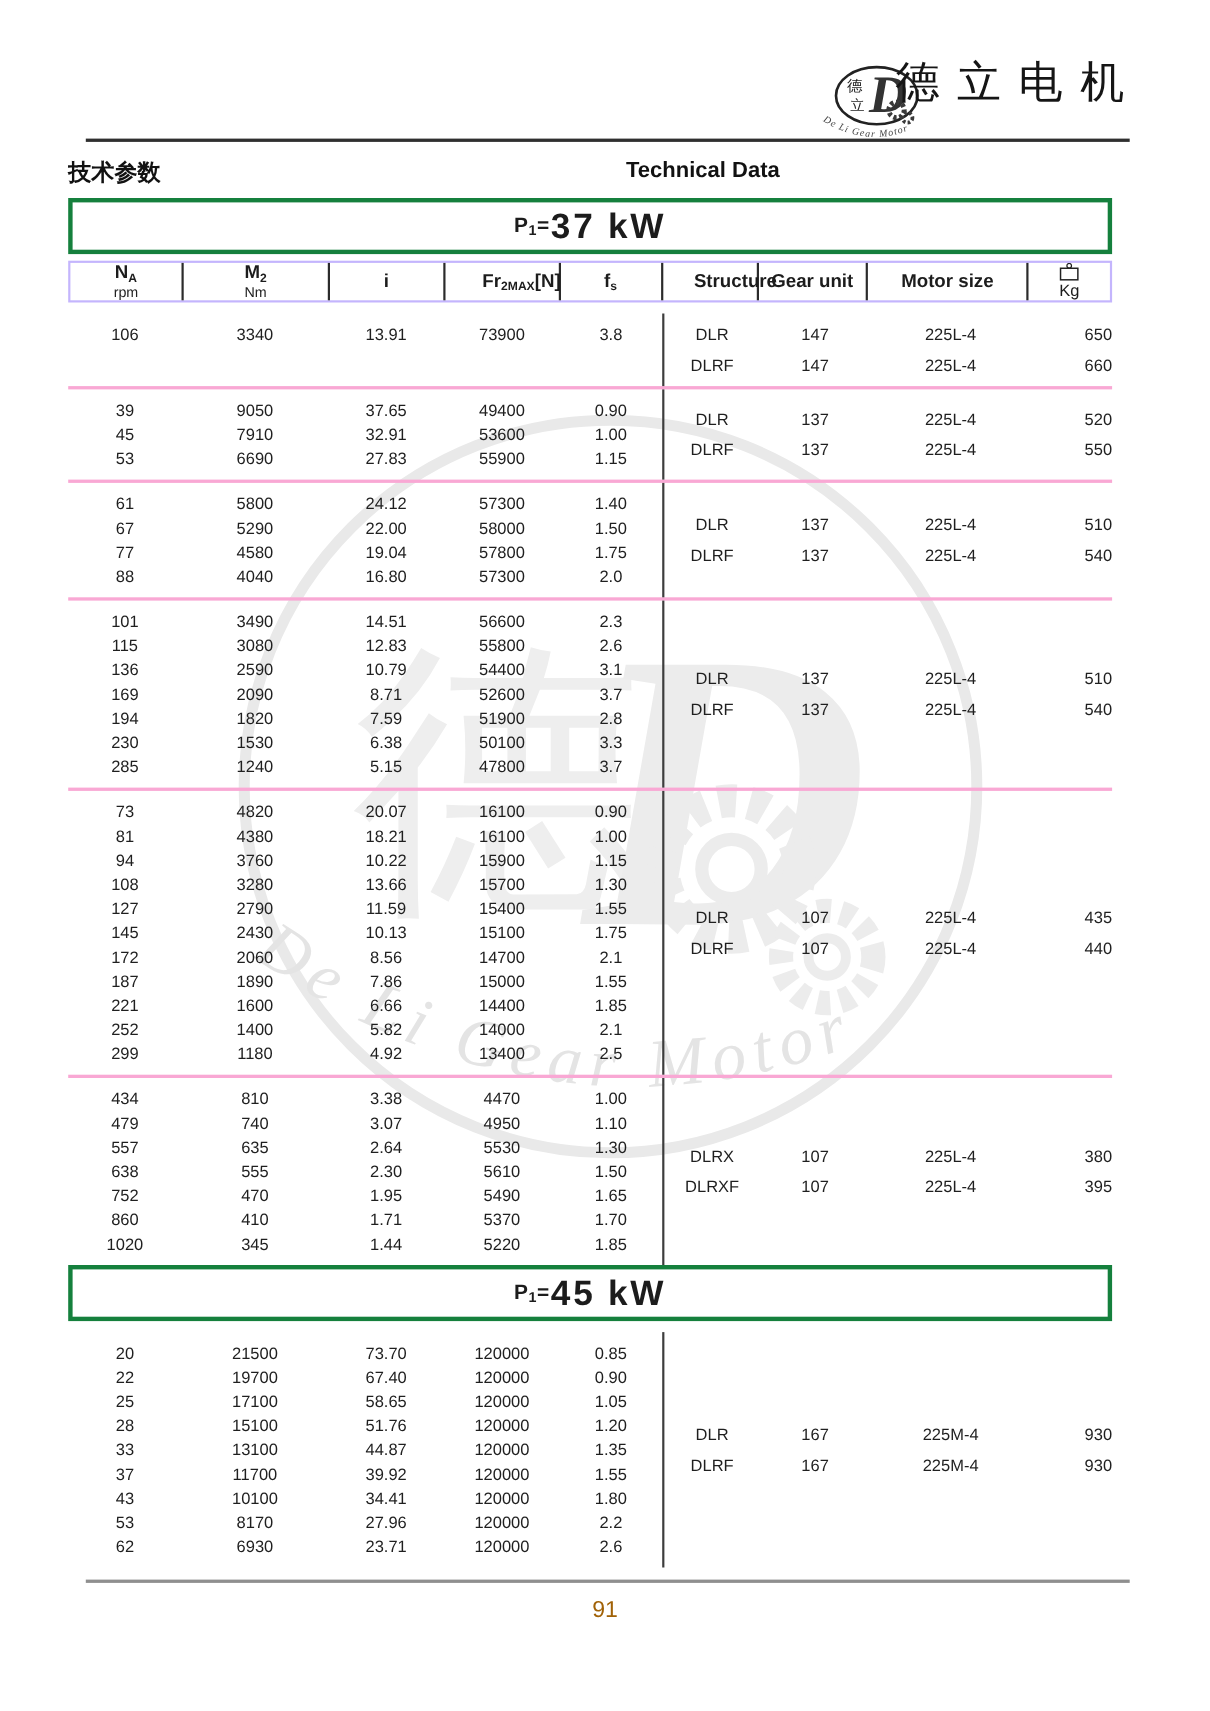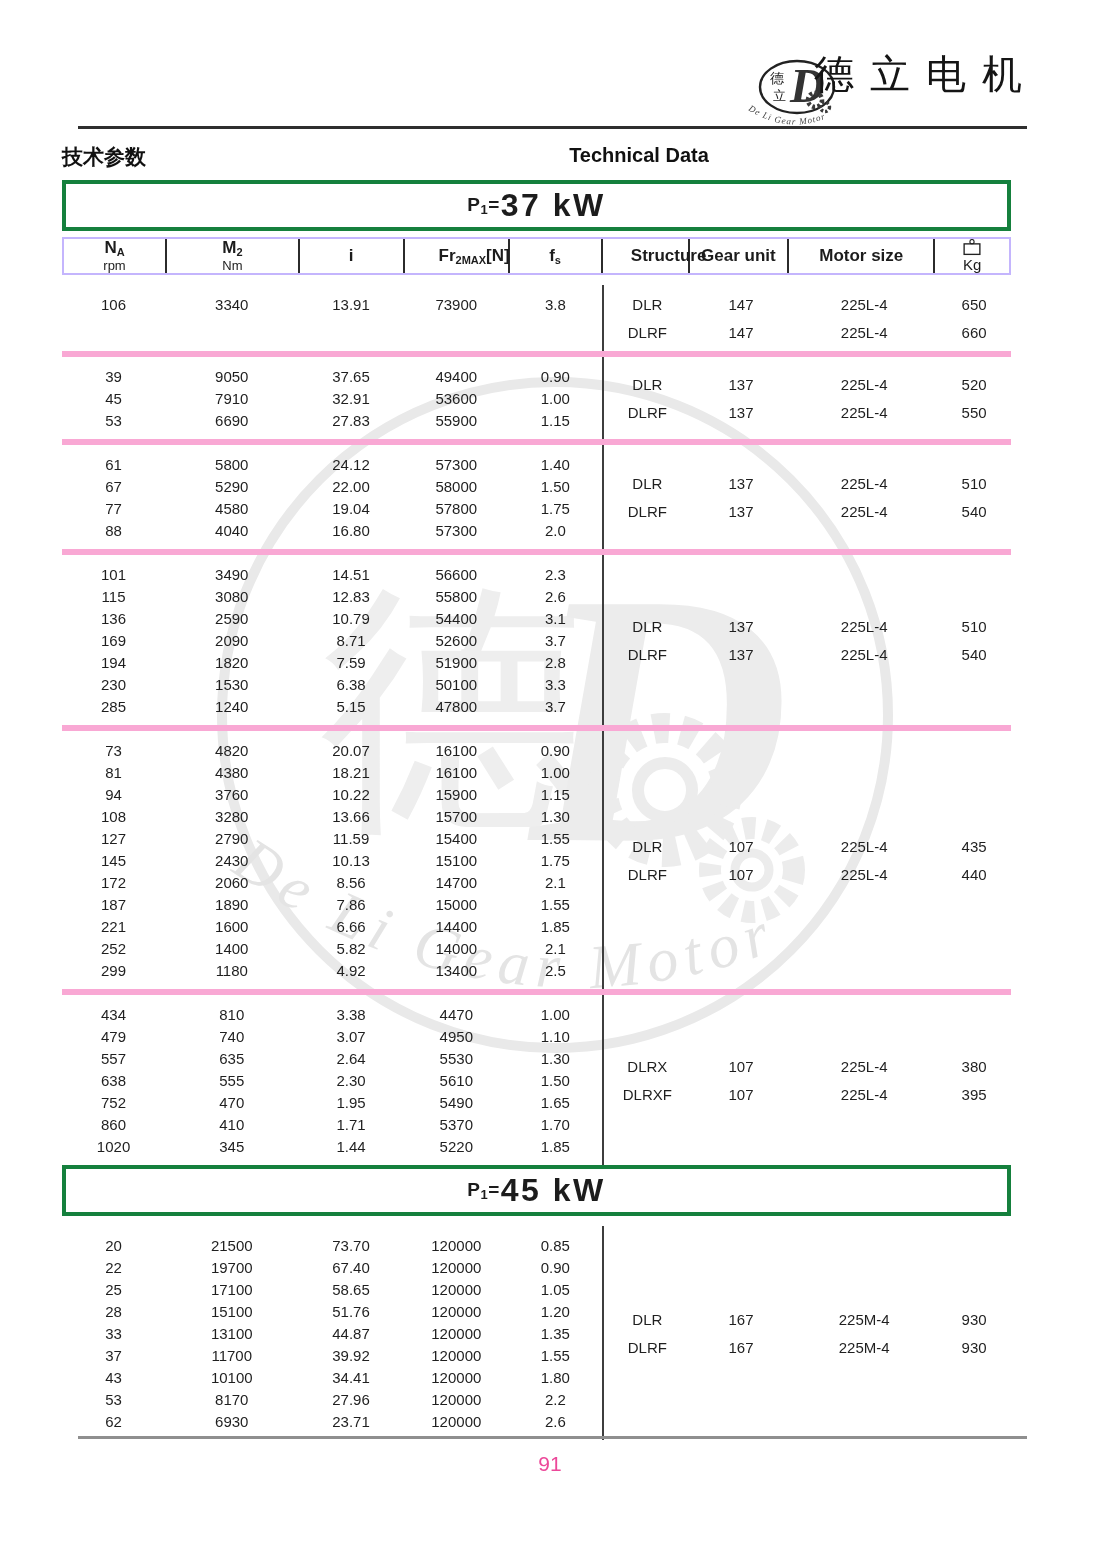--- a/index.html
+++ b/index.html
@@ -47,34 +47,34 @@
   }
   .hcell:last-child{border-right:none;align-items:center;}
   .hc0{width:10.9%;}.hc1{width:14.05%;}.hc2{width:11.1%;}.hc3{width:11.1%;padding-left:36px;}.hc4{width:9.85%;}
   .hc5{width:9.2%;padding-left:47px;}.hc6{width:10.55%;}.hc7{width:15.45%;}.hc8{width:7.8%;}
   .hcell sub{font-size:11px;vertical-align:-3px;line-height:0;}
   .col-unit{font-weight:normal;font-size:13px;margin-top:2px;color:#222;}
   .kg-label{font-weight:normal;font-size:15px;margin-top:1px;}
   
   .groups{margin-top:10px;}
   .group{display:flex;background:transparent;}
-  .group + .group{border-top:6px solid #f9a8d4;}
+  .group + .group{border-top:3px solid #f9a8d4;}
   .g-left{width:57%;display:flex;flex-direction:column;justify-content:flex-start;padding:8px 0;}
   .g-right{
     width:43%;border-left:2px solid #3d3d3d;
     display:flex;flex-direction:column;justify-content:center;gap:6px;padding:8px 0;
   }
   .d-row,.v-row{display:flex;height:22px;align-items:center;font-size:15px;color:#1f1f1f;}
   .d-cell,.v-cell{display:block;text-align:center;white-space:nowrap;}
   .dc0{width:19.1%;}.dc1{width:24.7%;}.dc2{width:19.5%;}.dc3{width:19.5%;}.dc4{width:17.2%;}
-  .vc0{width:21.4%;}.vc1{width:24.6%;}.vc2{width:35.9%;}.vc3{width:18.1%;}
+  .vc0{width:21.4%;}.vc1{width:24.6%;}.vc2{width:35.9%;}.vc3{width:18.1%;text-align:right;}
   .box-45{margin-top:0;}
   
   .footer-rule{position:absolute;top:1436px;left:78px;width:949px;height:3px;background:#8f8f8f;z-index:1;}
-  .page-num{position:absolute;top:1452px;left:0;width:1100px;text-align:center;font-size:21px;color:#ec4899;z-index:1;}
+  .page-num{position:absolute;top:1452px;left:0;width:1100px;text-align:center;font-size:21px;color:#a16207;z-index:1;}
 </style>
 </head>
 <body>
 
 <div class="page">
 
   <svg class="watermark" viewBox="0 0 900 800" aria-hidden="true">
     <circle cx="445" cy="345" r="333" fill="none" stroke="#e9e9e9" stroke-width="10"></circle>
     <text x="210" y="430" font-size="265" fill="#eeeeee" font-family="'Liberation Serif',serif">德</text>
     <text x="420" y="470" font-size="360" fill="#ececec" font-style="italic" font-weight="bold" font-family="'Liberation Serif',serif">D</text>

